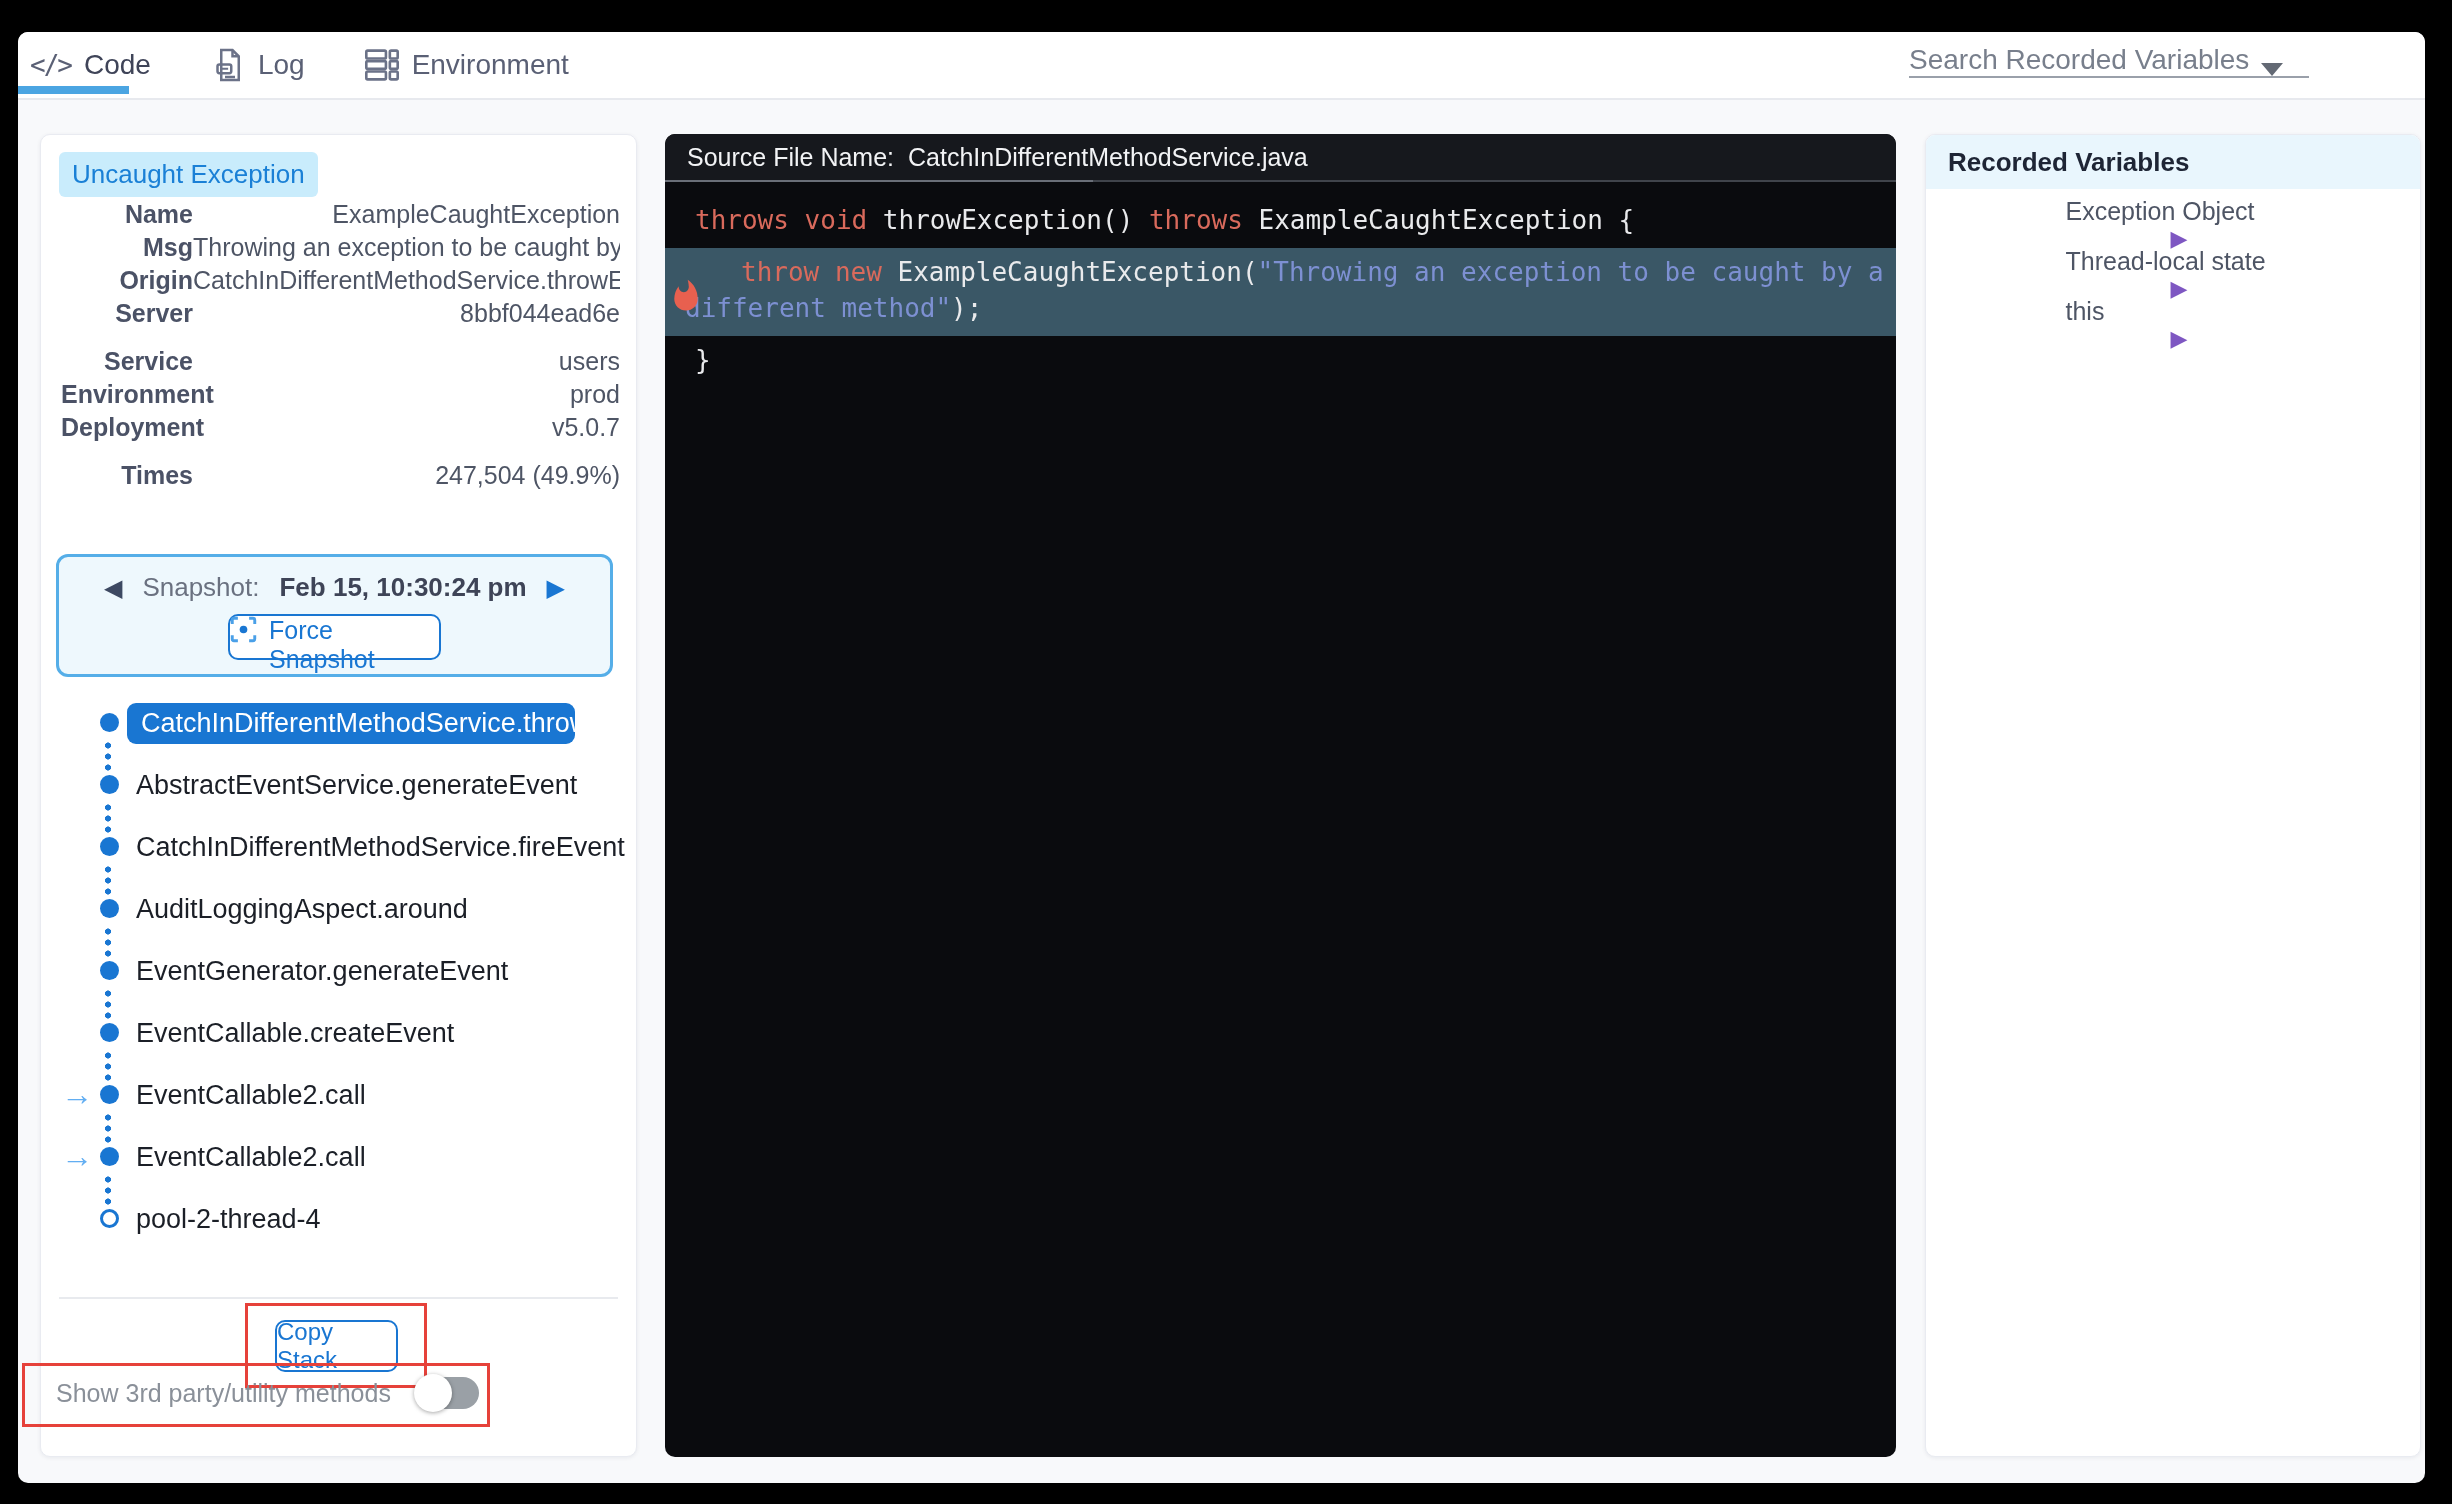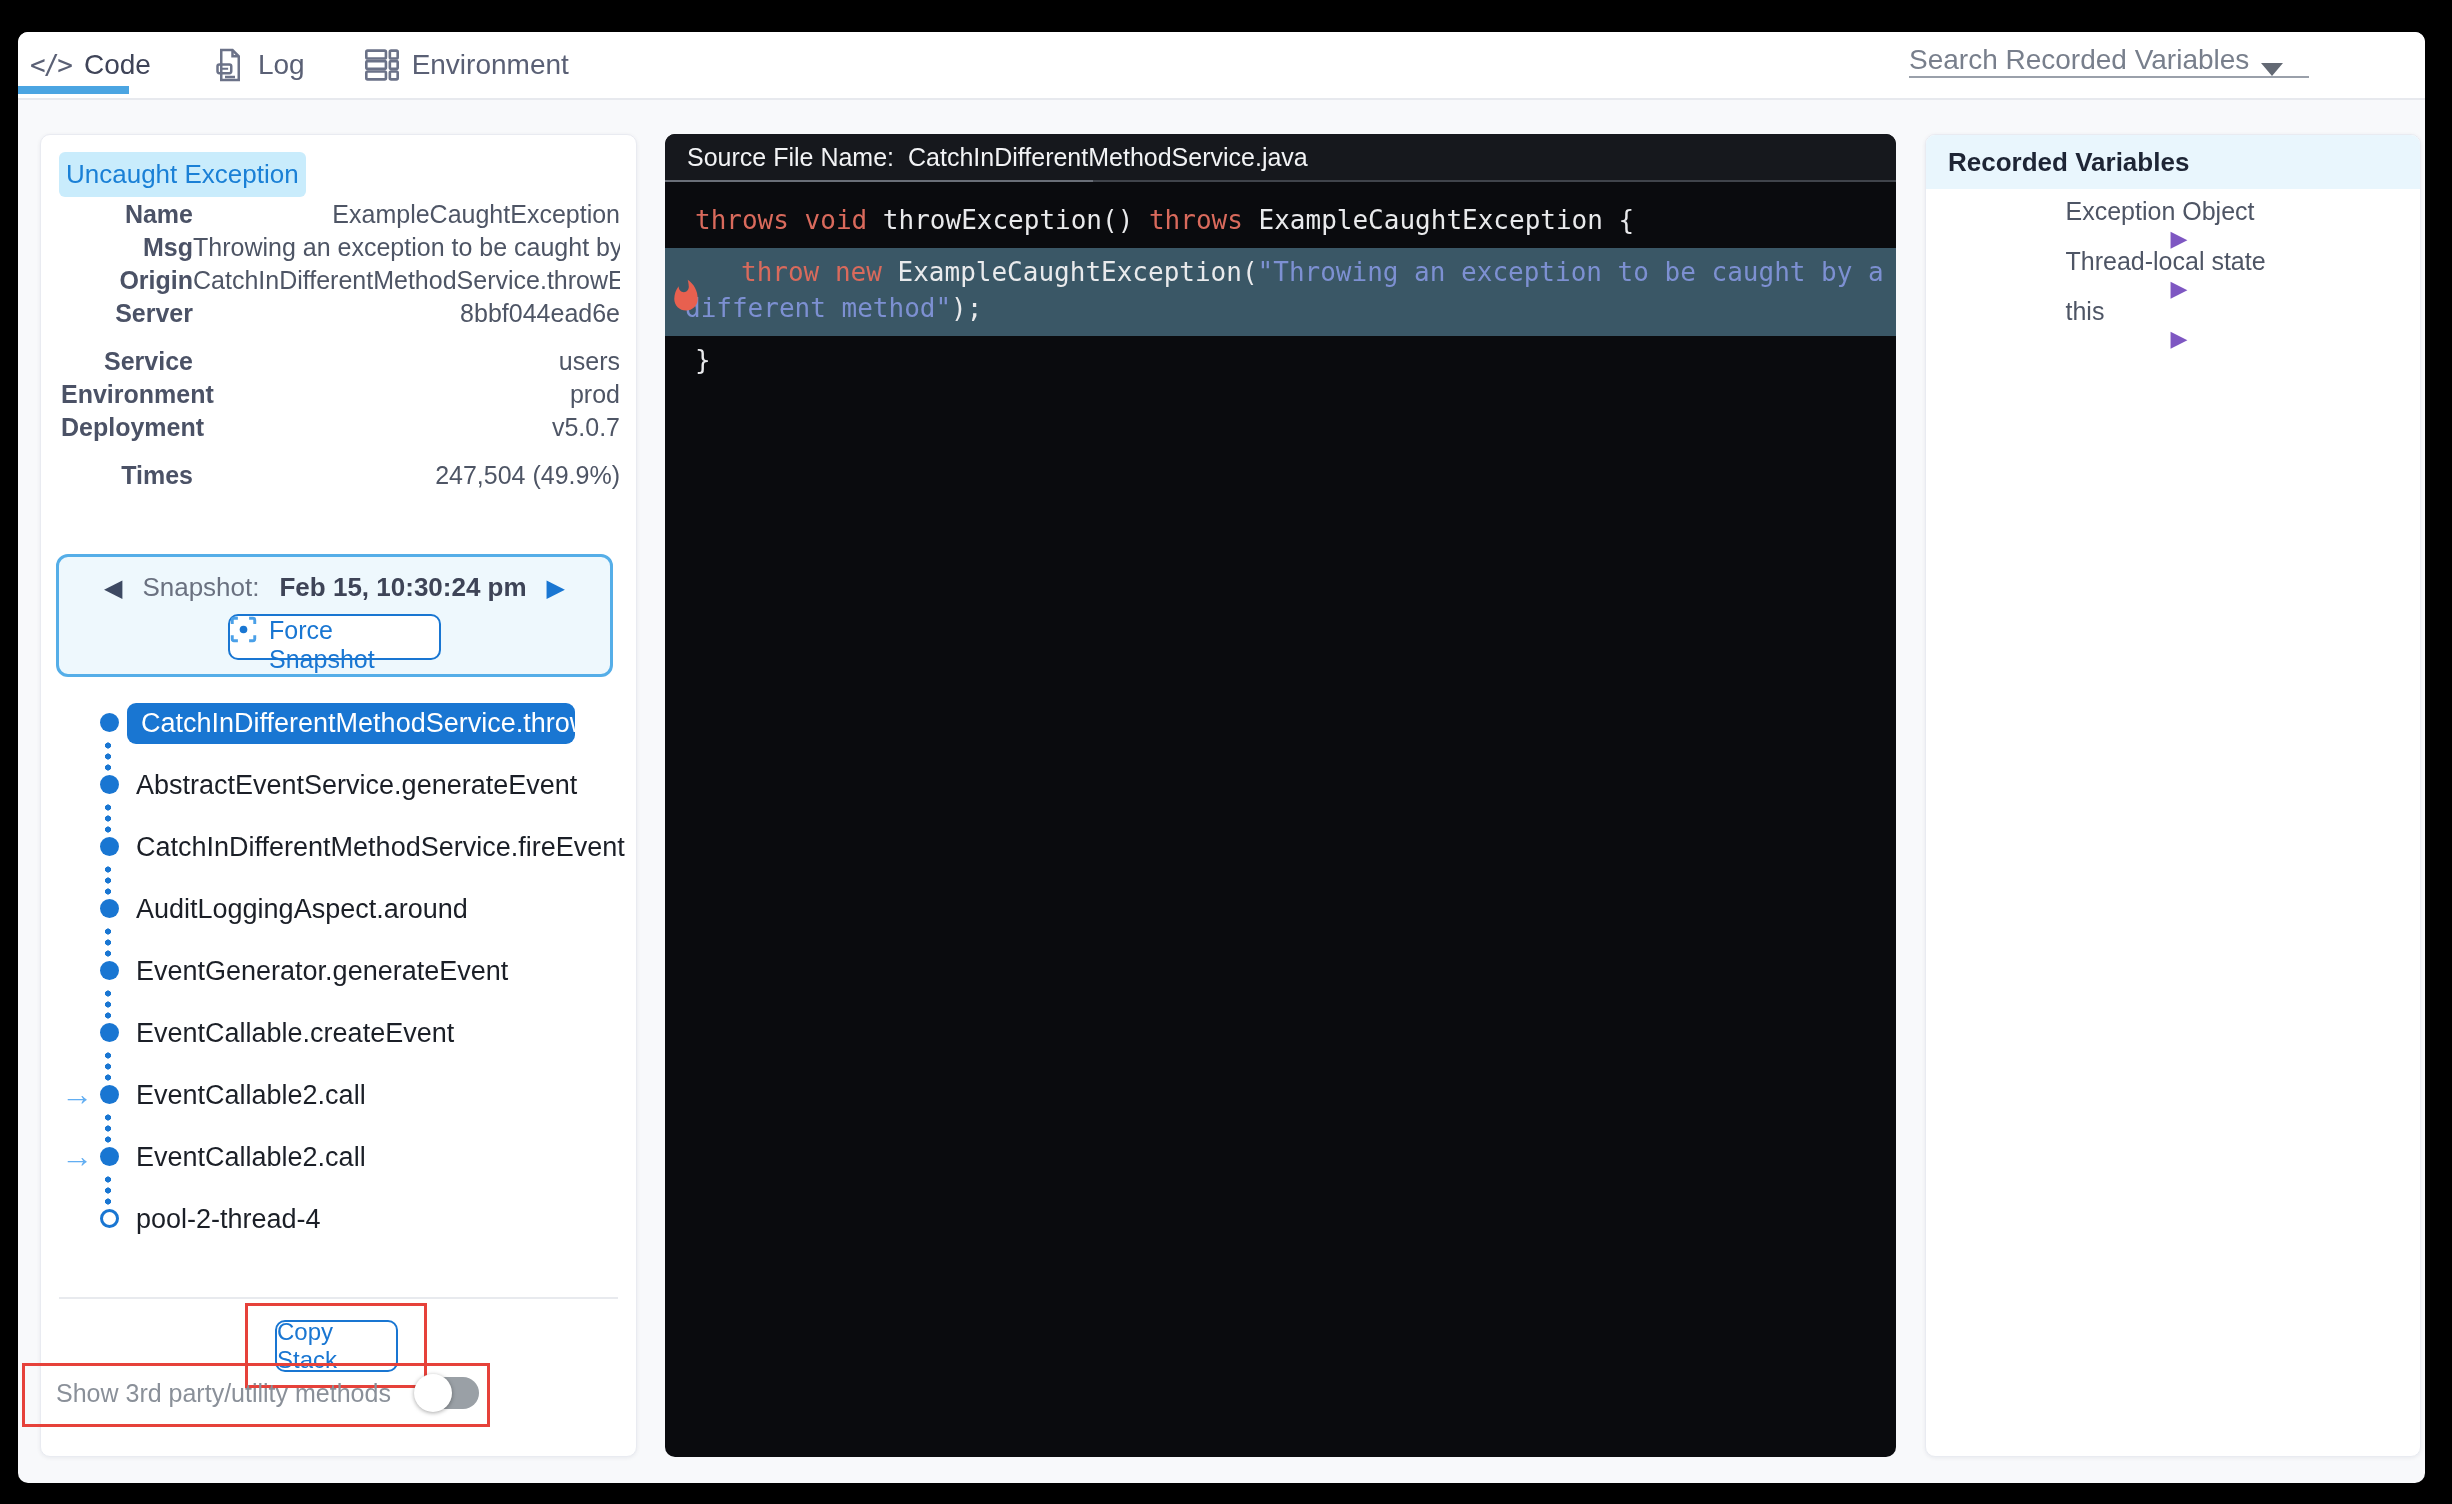--- a/index.html
+++ b/index.html
@@ -21,21 +21,21 @@
   .search-label { color:#787f8c; font-size:28px; }
   .search-caret { width:0; height:0; border-left:11px solid transparent; border-right:11px solid transparent; border-top:13px solid #636974; margin-right:26px; }
 
   
   .card { position:absolute; background:#fff; border:1px solid #e9ebf1; border-radius:10px; box-shadow:0 1px 4px rgba(20,30,60,.07); }
   .left-card { left:22px; top:102px; width:597px; height:1323px; }
   .right-card { left:1907px; top:102px; width:496px; height:1323px; overflow:hidden; }
   .code-panel { position:absolute; left:647px; top:102px; width:1231px; height:1323px; background:#0a0b0e; border-radius:10px; overflow:hidden; }
 
   
-  .badge { position:absolute; left:18px; top:17px; background:#c9ecfc; color:#1a80d6; font-size:26px; padding:7px 7px; border-radius:6px; }
+  .badge { position:absolute; left:18px; top:17px; background:#c9ecfc; color:#1a80d6; font-size:26px; padding:7px 13px; border-radius:6px; }
   .fields { position:absolute; left:20px; top:63px; width:559px;text-align:right; }
   .field-row { display:flex; font-size:25px; line-height:33px; }
   .field-label { width:132px; flex:none; font-weight:bold; color:#4b5266; }
   .field-value { flex:1; color:#4e5565; white-space:nowrap; overflow:hidden; }
   .group-gap { height:15px; }
 
   .snapshot-box { position:absolute; left:15px; top:419px; width:557px; height:123px; border:3px solid #55aee8; border-radius:12px; background:#eef8fd; }
   .snap-row { display:flex; justify-content:center; align-items:center; gap:20px; margin-top:15px; font-size:26px; color:#6a7180; }
   .snap-prev { color:#3d4962; font-size:24px; cursor:pointer; }
   .snap-next { color:#1976d2; font-size:24px; cursor:pointer; }

